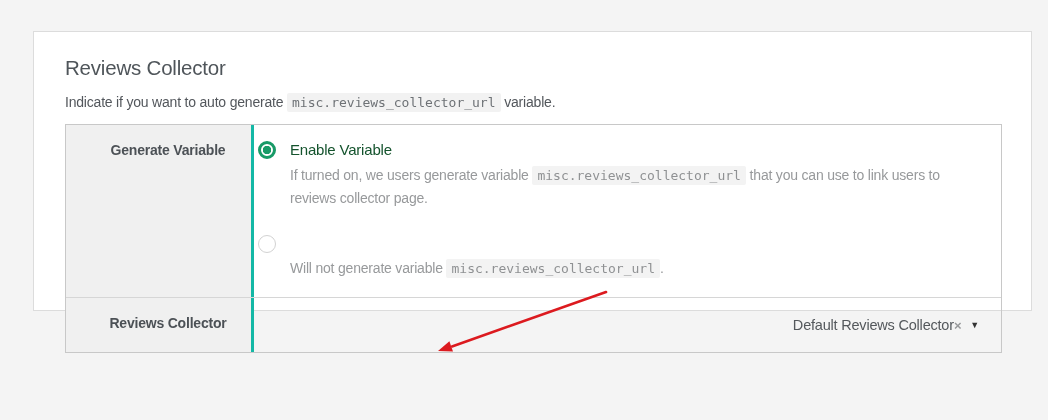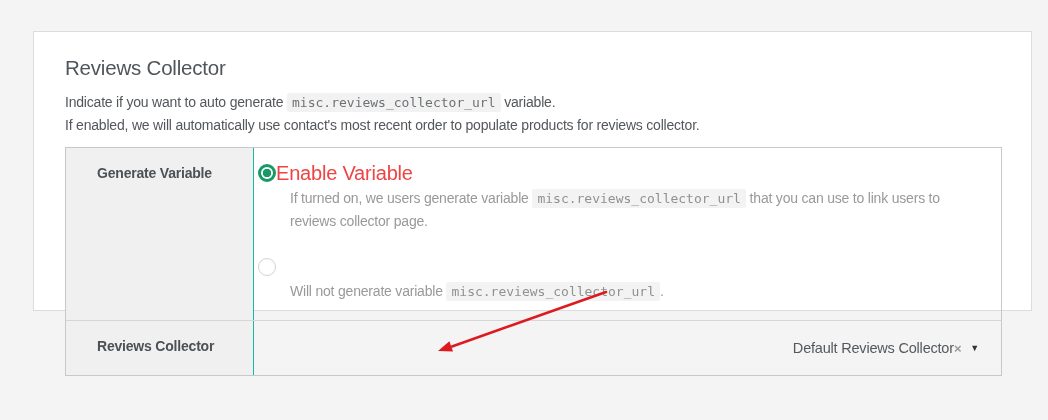--- a/index.html
+++ b/index.html
@@ -48,22 +48,23 @@
     border: 1px solid #c8c8c8;
     display: flex;
     flex-direction: column;
   }
   .settings-row { display: flex; }
   .settings-row + .settings-row { border-top: 1px solid #d6d6d6; }
   .row-label-cell {
     width: 188px;
     flex: 0 0 188px;
     background: #f0f0f0;
-    border-right: 1px solid #14b8a6;
+    border-right: 3px solid #14b8a6;
     padding: 16px 12px 16px 31px;
+    text-align: center;
   }
   .row-label-cell .row-label {
     font-size: 14px;
     font-weight: bold;
     color: #4c5156;
     line-height: 18px;
   }
   .row-content-cell {
     flex: 1 1 auto;
     padding: 15px 12px 15px 4px;
@@ -82,23 +83,23 @@
   }
   .radio-circle.selected {
     border: 3px solid #189a67;
     background: radial-gradient(circle at center, #189a67 0 4px, #ffffff 4.5px 100%);
   }
   .radio-circle.unselected {
     border: 1px solid #d2d2d2;
     background: #ffffff;
   }
   .radio-label {
-    margin-left: 0;
-    font-size: 20px;
-    color: #ef4444;
+    margin-left: 14px;
+    font-size: 15px;
+    color: #14532d;
     line-height: 20px;
     cursor: pointer;
   }
   .option-desc {
     margin-left: 32px;
     max-width: 706px;
     font-size: 14px;
     color: #97999b;
     line-height: 23px;
   }
@@ -146,21 +147,20 @@
 </style>
 </head>
 <body>
 
 <div class="card">
   <div class="card-body">
     <h1 class="page-title">Reviews Collector</h1>
 
     <div class="intro">
       <p><span>Indicate if you want to auto generate</span> <span class="code-chip">misc.reviews_collector_url</span> <span>variable.</span></p>
-      <p>If enabled, we will automatically use contact's most recent order to populate products for reviews collector.</p>
     </div>
 
     <div class="settings-table">
 
       <div class="settings-row row1">
         <div class="row-label-cell">
           <div class="row-label">Generate Variable</div>
         </div>
         <div class="row-content-cell">
 

